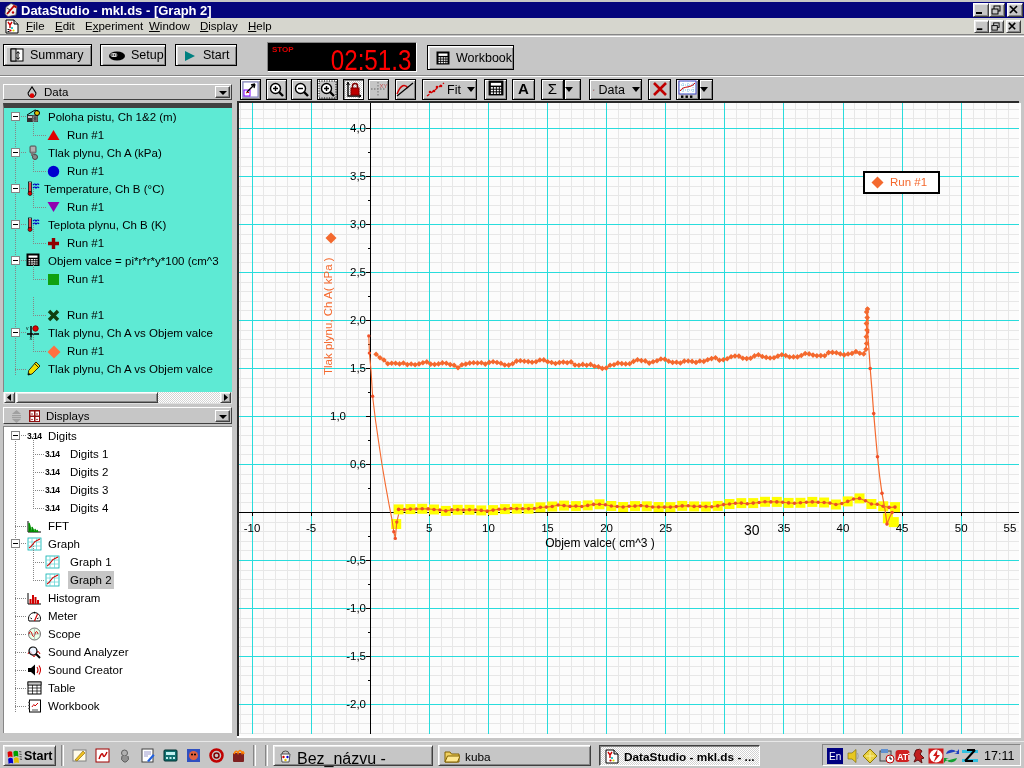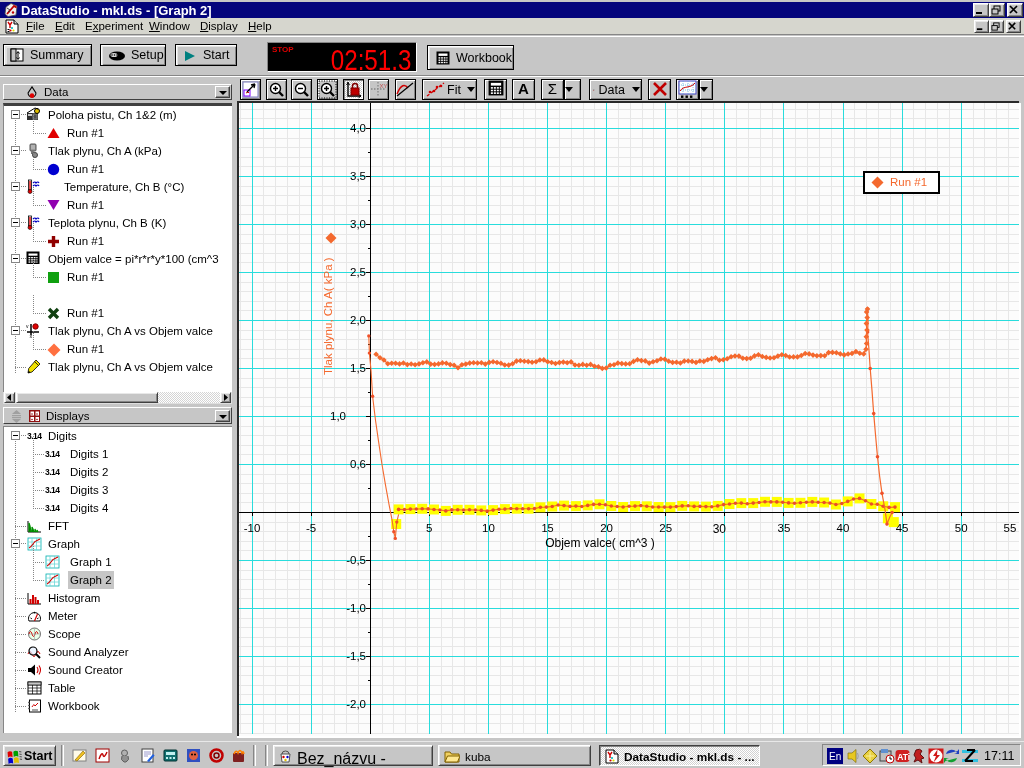--- a/index.html
+++ b/index.html
@@ -273,21 +273,21 @@
   </div>
 <div class="abs" style="left:0;top:101px;width:236px;height:640px;background:#c6c6c6"></div>
 <div class="hdr" style="top:84px">
 <svg class="abs" style="left:22px;top:1px" width="12" height="14" viewBox="0 0 13 16">
       <path d="M6.5,1 L11,8 A4.5,4.5 0 1 1 2,8 Z" fill="none" stroke="#000" stroke-width="1.2"></path>
       <circle cx="6.5" cy="11" r="2.6" fill="#e00000"></circle>
     </svg>
 <div class="abs" style="left:40px;top:0px;line-height:15px">Data</div>
     <div class="dd"></div>
   </div>
-<div class="abs" style="left:3px;top:103px;width:229px;height:289px;background:#ffffff;border-left:1px solid #868686;border-top:3px solid #404040;overflow:hidden" id="t1">
+<div class="abs" style="left:3px;top:103px;width:229px;height:289px;background:#5eead4;border-left:1px solid #868686;border-top:5px solid #404040;overflow:hidden" id="t1">
 <div class="vdot" style="left:11px;top:6px;height:261px"></div>
 <div class="trow" style="left:0;top:0px;width:229px">
       <div class="ebox" style="left:7px;top:4px"></div>
       <div class="hdot" style="left:17px;top:8px;width:5px"></div>
       <span class="abs" style="left:22px;top:1px">
         <svg width="15" height="15" viewBox="0 0 15 15">
           <rect x="1" y="6" width="11" height="7" fill="#303030"></rect>
           <rect x="2" y="7" width="4" height="2" fill="#c6c6c6"></rect>
           <rect x="7" y="7" width="4" height="5" fill="#505050" stroke="#808080"></rect>
           <circle cx="11" cy="4" r="2.5" fill="#e0c000" stroke="#000"></circle>
@@ -334,21 +334,21 @@
       <div class="hdot" style="left:17px;top:8px;width:5px"></div>
       <span class="abs" style="left:22px;top:1px">
         <svg width="15" height="15" viewBox="0 0 15 15">
           <rect x="2.5" y="1" width="3" height="10" fill="#fff" stroke="#000" stroke-width="0.8"></rect>
           <rect x="3.3" y="2" width="1.4" height="9" fill="#e00000"></rect>
           <circle cx="4" cy="12.5" r="2" fill="#e00000" stroke="#000" stroke-width="0.6"></circle>
           <path d="M7,4 q2,-2 3,0 q2,-2 3,0" stroke="#0000c0" stroke-width="1.2" fill="none"></path>
           <path d="M7,7 q2,-2 3,0 q2,-2 3,0" stroke="#0000c0" stroke-width="1.2" fill="none"></path>
         </svg>
       </span>
-      <span class="abs" style="left:60px">Temperature, Ch B (°C)</span>
+      <span class="abs" style="left:40px">Temperature, Ch B (°C)</span>
     </div>
 <div class="vdot" style="left:29px;top:81px;height:18px"></div>
 <div class="hdot" style="left:29px;top:99px;width:13px"></div>
 <div class="trow" style="left:0;top:90px;width:229px">
       <span class="abs" style="left:43px;top:3px">
         <svg width="13" height="12" viewBox="0 0 13 12">
           <polygon points="0.5,1 12.5,1 6.5,11" fill="#9000b0"></polygon>
         </svg>
       </span>
       <span class="abs" style="left:63px">Run #1</span>
@@ -847,21 +847,21 @@
 <div class="abs" style="left:330px;top:217.5px;width:36px;text-align:right;font-size:11.5px">3,0</div>
 <div class="abs" style="left:330px;top:169.5px;width:36px;text-align:right;font-size:11.5px">3,5</div>
 <div class="abs" style="left:330px;top:121.5px;width:36px;text-align:right;font-size:11.5px">4,0</div>
 <div class="abs" style="left:237.0px;top:521.5px;width:30px;text-align:center;font-size:11.5px">-10</div>
 <div class="abs" style="left:296.09999999999997px;top:521.5px;width:30px;text-align:center;font-size:11.5px">-5</div>
 <div class="abs" style="left:414.3px;top:521.5px;width:30px;text-align:center;font-size:11.5px">5</div>
 <div class="abs" style="left:473.4px;top:521.5px;width:30px;text-align:center;font-size:11.5px">10</div>
 <div class="abs" style="left:532.5px;top:521.5px;width:30px;text-align:center;font-size:11px">15</div>
 <div class="abs" style="left:591.6px;top:521.5px;width:30px;text-align:center;font-size:11.5px">20</div>
 <div class="abs" style="left:650.7px;top:521.5px;width:30px;text-align:center;font-size:11.5px">25</div>
-<div class="abs" style="left:696px;top:521.5px;width:30px;text-align:right;font-size:12px">30</div>
+<div class="abs" style="left:744px;top:521.5px;width:30px;text-align:left;font-size:14px">30</div>
 <div class="abs" style="left:768.9px;top:521.5px;width:30px;text-align:center;font-size:11.5px">35</div>
 <div class="abs" style="left:828.0px;top:521.5px;width:30px;text-align:center;font-size:11.5px">40</div>
 <div class="abs" style="left:887.0999999999999px;top:521.5px;width:30px;text-align:center;font-size:11.5px">45</div>
 <div class="abs" style="left:946.2px;top:521.5px;width:30px;text-align:center;font-size:11.5px">50</div>
 <div class="abs" style="left:995px;top:521.5px;width:30px;text-align:center;font-size:11.5px">55</div>
 <div class="abs" style="left:520px;top:536px;width:160px;text-align:center;font-size:12px">Objem valce( cm^3 )</div>
 <div class="abs" style="left:322px;top:247px;width:128px;height:128px">
     <div style="position:absolute;left:0;top:0;width:128px;font-size:11.5px;color:#f4692e;transform:rotate(-90deg) translateX(-128px);transform-origin:0 0;white-space:nowrap">Tlak plynu, Ch A( kPa )</div>
   </div>
 <svg class="abs" style="left:325px;top:232px" width="12" height="12" viewBox="0 0 12 12">

